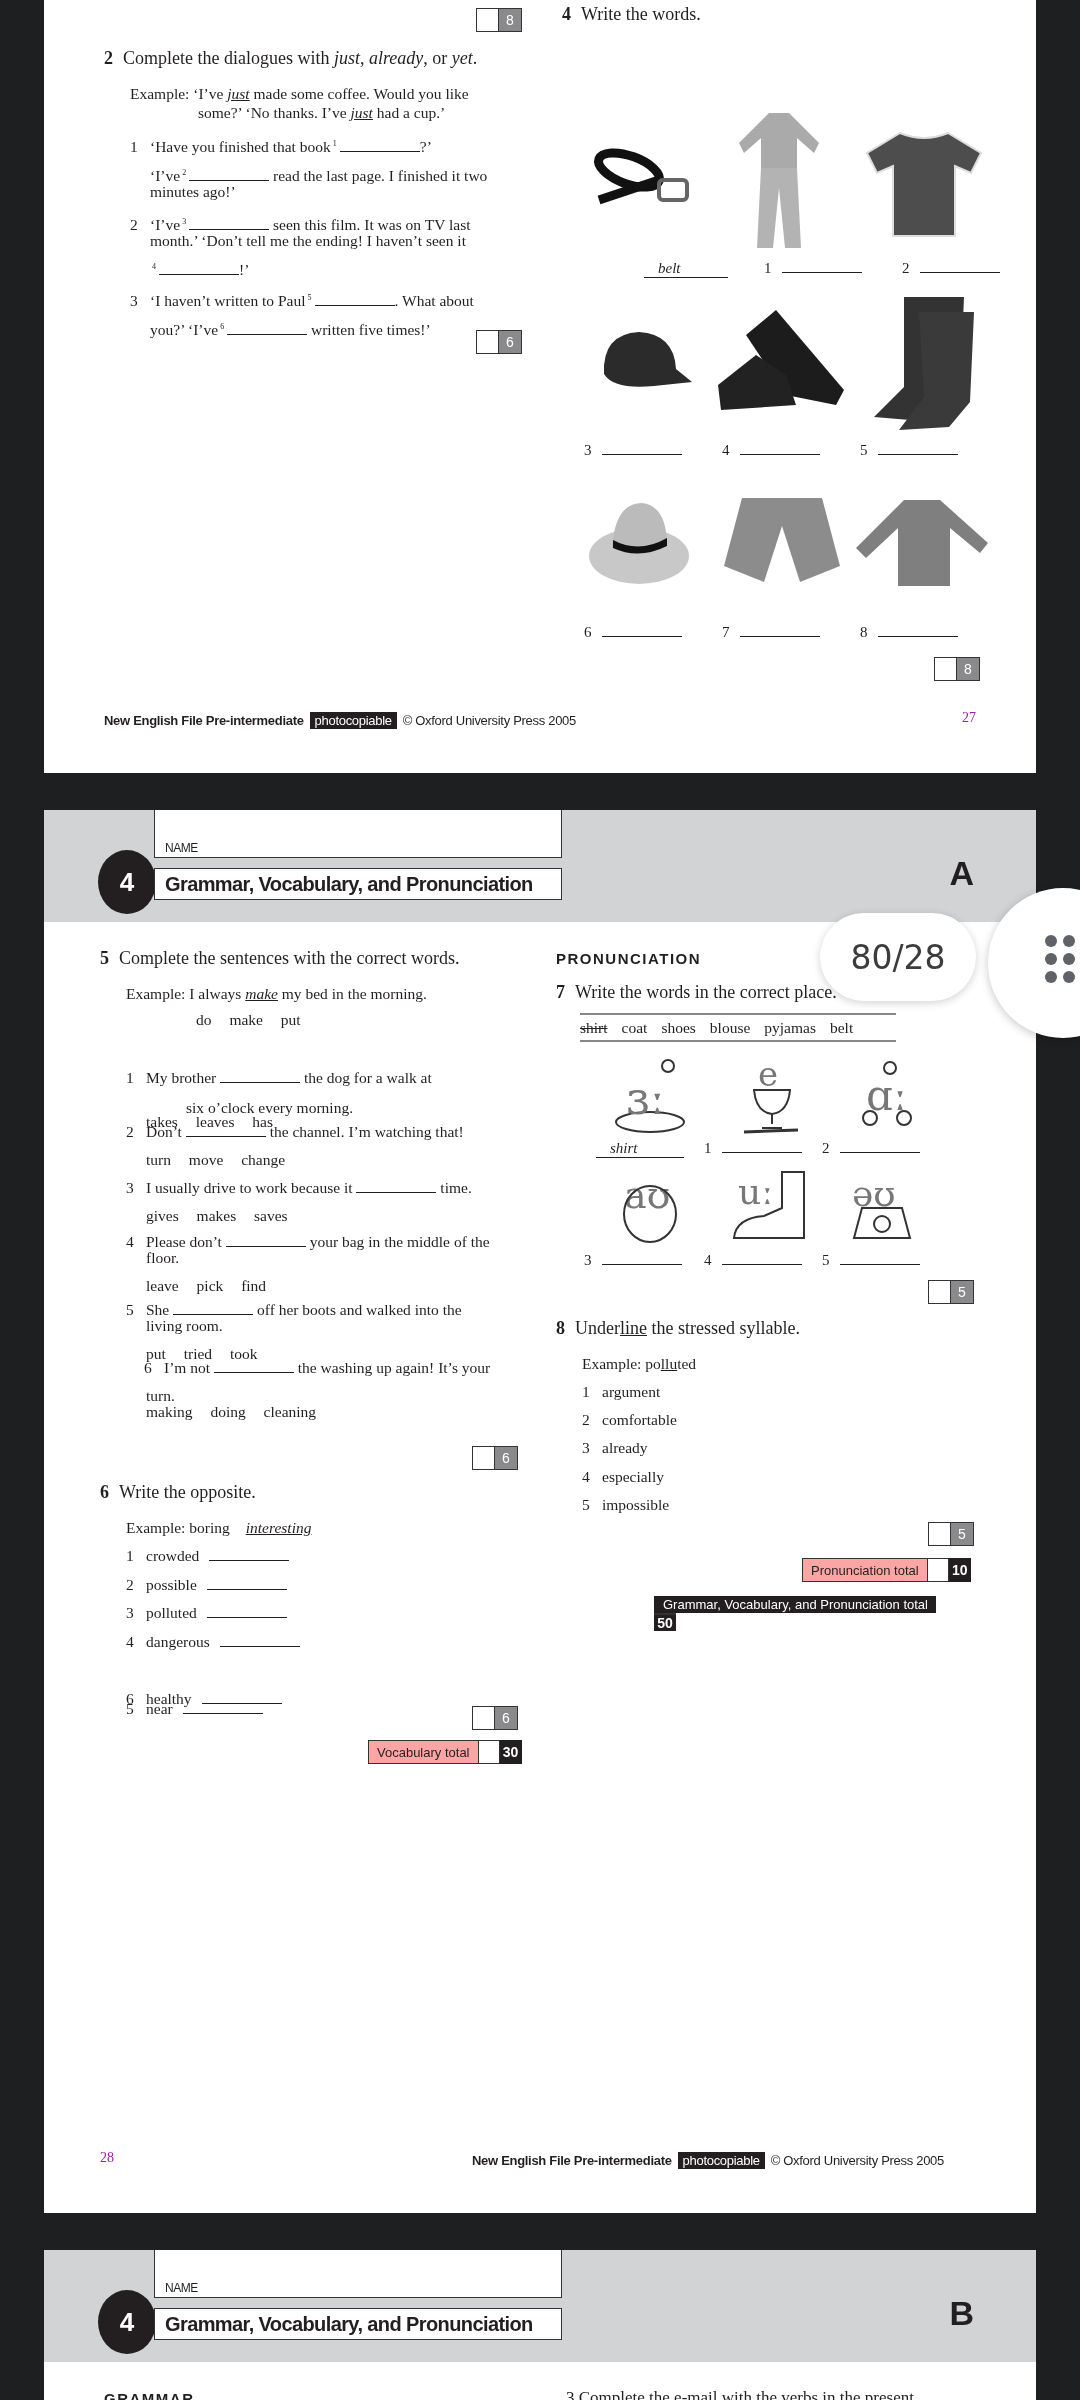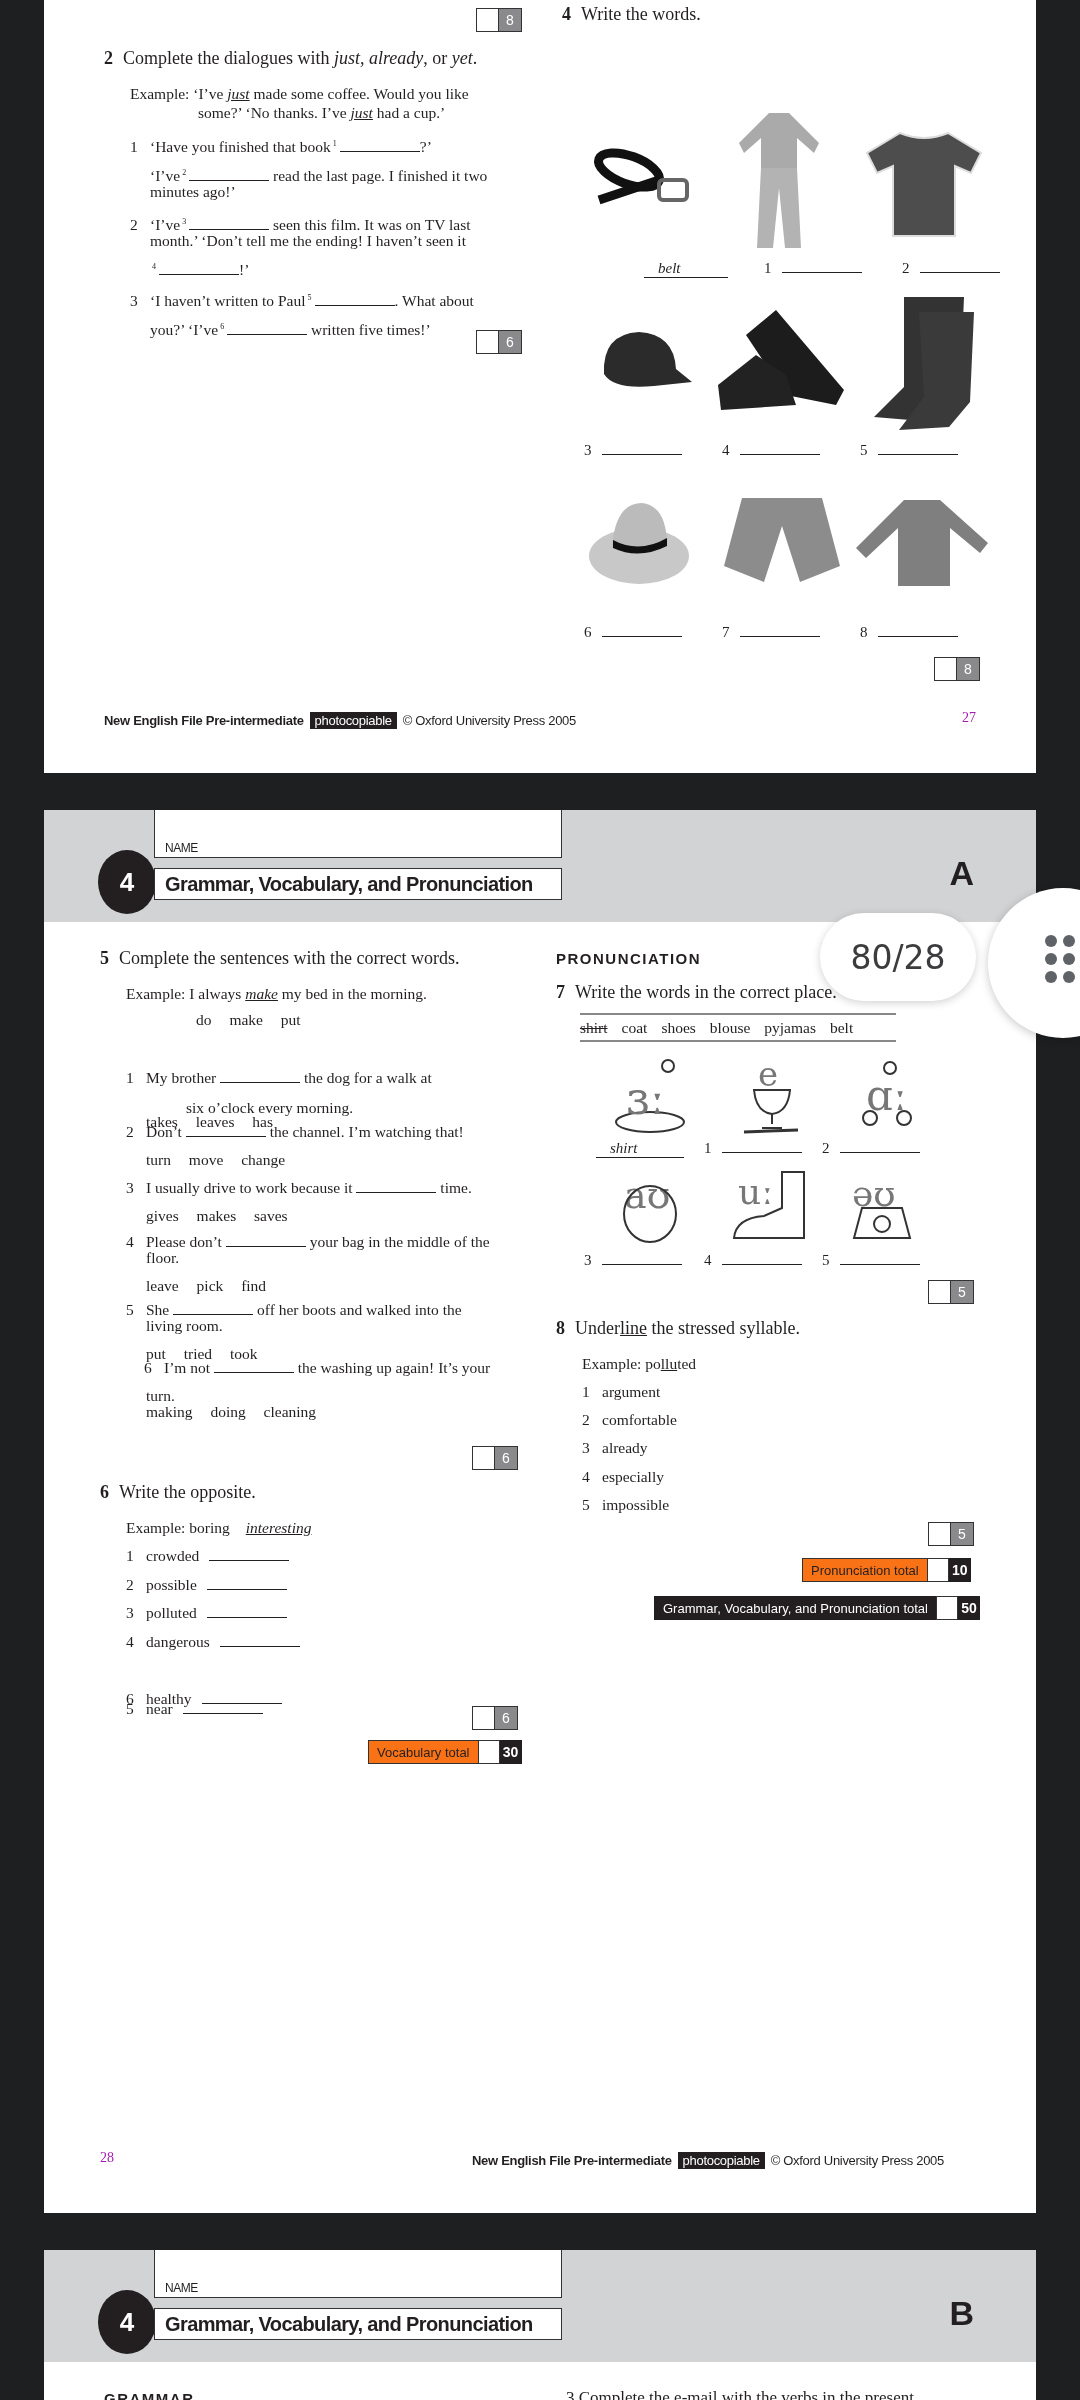--- a/index.html
+++ b/index.html
@@ -20,21 +20,21 @@
   .sup { font-size: 8px; vertical-align: super; margin: 0 3px 0 2px; }
   .ul { text-decoration: underline; }
   .it { font-style: italic; }
   .strike { text-decoration: line-through; }
 
   
   .score { position: absolute; display: flex; height: 24px; border: 1.5px solid #333; }
   .score .empty { width: 22px; background: #fff; border-right: 1.5px solid #333; }
   .score .val { width: 22px; background: #8a8a8c; color: #fff; font-family: "Liberation Sans", sans-serif; font-size: 14px; display: flex; align-items: center; justify-content: center; }
   .total { position: absolute; display: flex; height: 24px; }
-  .total .lbl { border: 1.5px solid #333; border-right: none; padding: 0 8px; font-family: "Liberation Sans", sans-serif; font-size: 13px; display: flex; align-items: center; background: #f97316; color: #231f20; }
+  .total .lbl { border: 1.5px solid #333; border-right: none; padding: 0 8px; font-family: "Liberation Sans", sans-serif; font-size: 13px; display: flex; align-items: center; background: #fca5a5; color: #231f20; }
   .total .empty { width: 22px; border: 1.5px solid #333; background: #fff; }
   .total .val { width: 22px; background: #231f20; color: #fff; font-family: "Liberation Sans", sans-serif; font-size: 14px; font-weight: bold; display: flex; align-items: center; justify-content: center; }
   .total.inverse .lbl { background: #231f20; color: #fff; border-color: #231f20; }
 
   
   .wordbox { position: absolute; border-top: 2px solid #888; border-bottom: 2px solid #888; font-size: 15.5px; line-height: 19px; padding: 3px 0; }
   .wordbox span { margin-right: 14px; }
 
   
   .pic { position: absolute; display: flex; align-items: center; justify-content: center; }
@@ -351,21 +351,21 @@
 
   <div class="score" style="left:884px; top:712px;">
     <div class="empty"></div>
     <div class="val">5</div>
   </div>
   <div class="total" style="left:758px; top:748px;">
     <div class="lbl">Pronunciation total</div>
     <div class="empty"></div>
     <div class="val">10</div>
   </div>
-  <div class="total inverse" style="left:610px; top:786px;">
+  <div class="total inverse" style="left:610px; top:786px;flex-direction:column;">
     <div class="lbl">Grammar, Vocabulary, and Pronunciation total</div>
     <div class="empty"></div>
     <div class="val">50</div>
   </div>
 
   <div class="pageno" style="left:56px; top:1340px;text-align:right;">28</div>
   <div class="footer" style="left:428px; top:1342px;">
     <span class="brand">New English File  Pre-intermediate</span>
     <span class="badge">photocopiable</span>
     <span>© Oxford University Press 2005</span>

